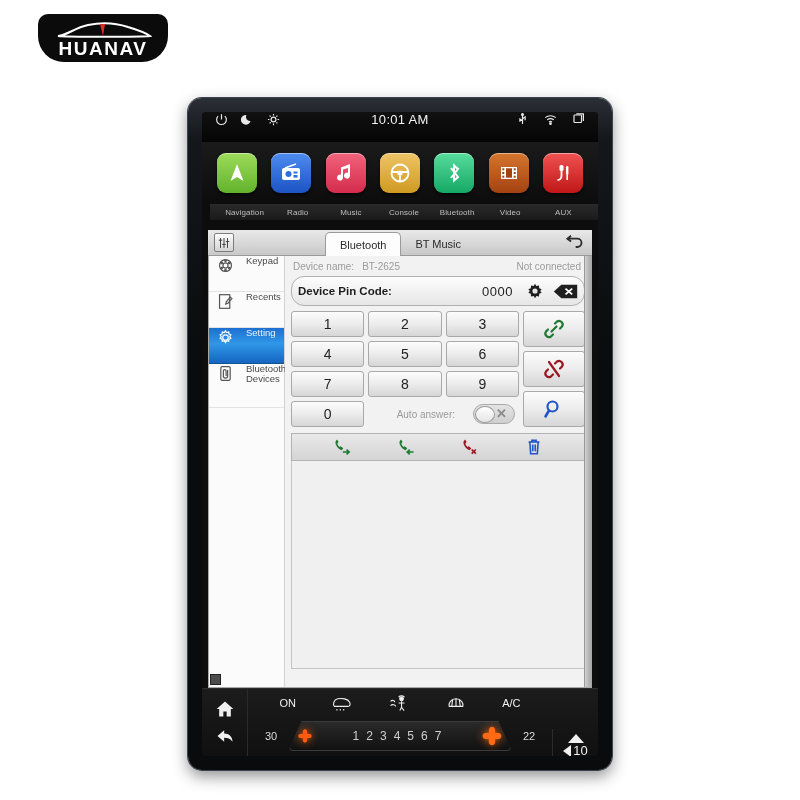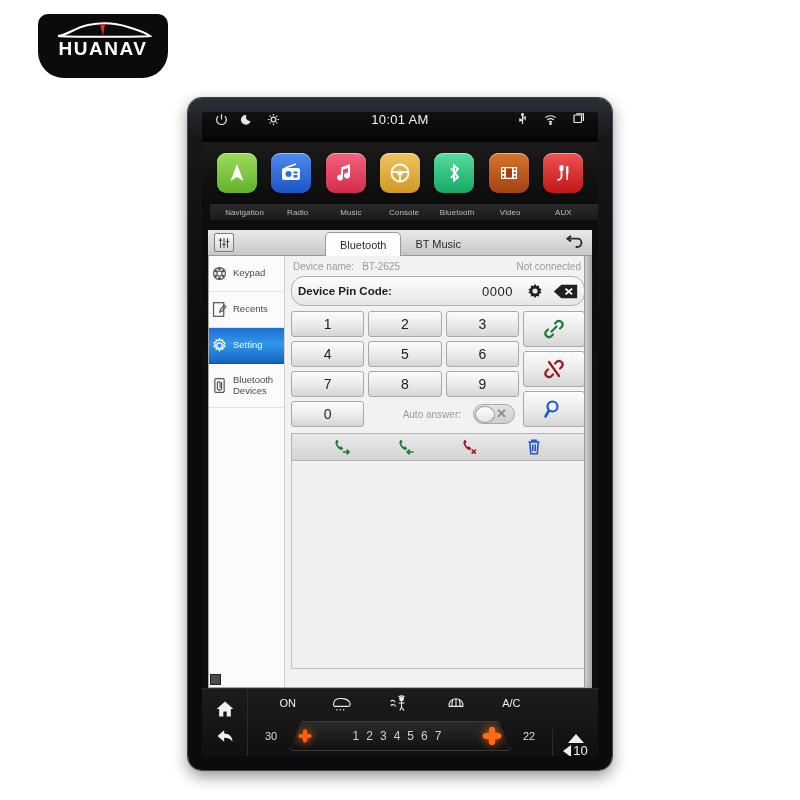--- a/index.html
+++ b/index.html
@@ -7,21 +7,21 @@
     width: 800px; height: 800px;
     background: #ffffff;
     font-family: "Liberation Sans", sans-serif;
     overflow: hidden;
     position: relative;
   }
 
   
   #logo {
     position: absolute; left: 38px; top: 14px;
-    width: 130px; height: 64px;
+    width: 130px; height: 48px;
     background: #0b0b0b;
     border-radius: 10px 10px 26px 26px;
     overflow: hidden;
   }
   #logo .car {
     position: absolute; left: 18px; top: 5px; width: 96px; height: 22px;
   }
   #logo .brand {
     position: absolute; left: 0; top: 24px; width: 100%;
     text-align: center; color: #ffffff;
@@ -130,22 +130,22 @@
     display: flex;
   }
 
   
   #sidebar {
     width: 76px; background: #fbfbfb;
     border-right: 1px solid #d2d2d2;
     flex: 0 0 76px;
   }
   .side-item {
-    height: 36px; display: flex; align-items: center; gap: 5px;
-    padding-left: 2px;
+    height: 36px; display: flex; align-items: flex-start; gap: 12px;
+    padding-left: 8px;
     border-bottom: 1px solid #e4e4e4;
     color: #4a4a4a; font-size: 9.5px; line-height: 1.1;
   }
   .side-item.tall { height: 44px; }
   .side-item.active {
     background: linear-gradient(180deg,#1f6fd0 0%, #2f97e8 45%, #1565c0 100%);
     color: #eaf4ff;
     border-bottom: 1px solid #14528f;
   }
   .side-item .ico { width: 17px; height: 19px; flex: 0 0 17px; }
@@ -181,21 +181,21 @@
   #keys { flex: 1; display: grid; grid-template-columns: repeat(3,1fr); gap: 4px; }
   .key {
     height: 26px;
     background: linear-gradient(180deg,#fcfcfc 0%, #ececec 50%, #d6d6d6 100%);
     border: 1px solid #a9a9a9; border-radius: 3px;
     display: flex; align-items: center; justify-content: center;
     font-size: 14px; color: #222;
   }
   .key.wide2 { grid-column: span 2; background: transparent; border: none; }
   .autoans {
-    display: flex; align-items: center; justify-content: flex-end; gap: 12px;
+    display: flex; align-items: center; justify-content: flex-end; gap: 18px;
     padding-right: 4px; font-size: 10px; color: #9a9a9a;
   }
   .toggle {
     width: 42px; height: 20px; border-radius: 11px;
     background: linear-gradient(180deg,#e3e3e3,#cfcfcf);
     border: 1px solid #a9a9a9;
     display: flex; align-items: center; position: relative;
   }
   .toggle .knob {
     width: 20px; height: 17px; border-radius: 50%;

